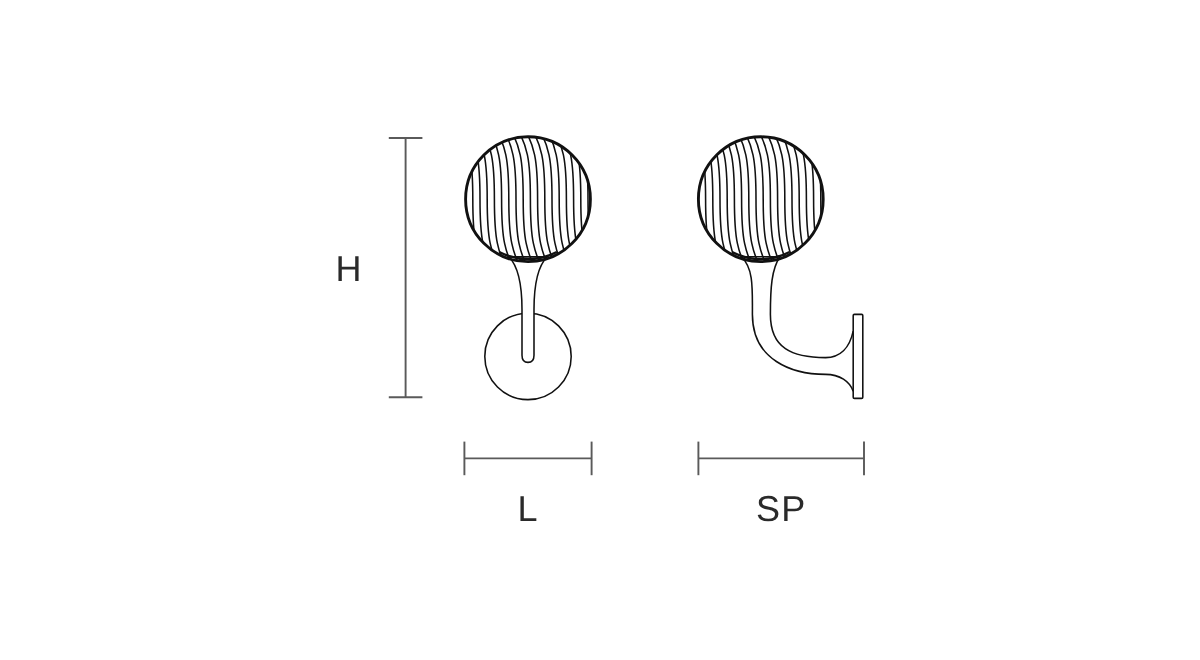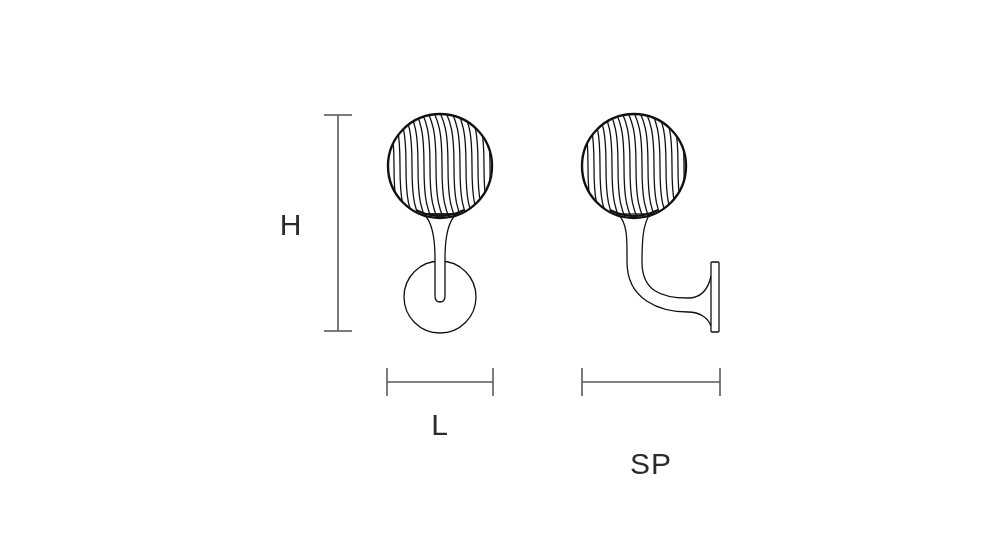--- a/index.html
+++ b/index.html
@@ -99,13 +99,13 @@
         </g>
     </g>
     <circle cx="634" cy="166" r="52" fill="none" stroke="#111" stroke-width="2.4"></circle>
     <path d="M610,210 Q634,222 658,210" fill="none" stroke="#111" stroke-width="2"></path>
     <path d="M618,214 L650,214" fill="none" stroke="#111" stroke-width="1.3"></path>
   </g>
 </svg>
 
 <div class="dim-label" style="left:276px; top:210px; width:30px;">H</div>
 <div class="dim-label" style="left:425px; top:410px; width:30px;">L</div>
-<div class="dim-label" style="left:621px; top:410px; width:60px;margin-top:39px;">SP</div>
+<div class="dim-label" style="left:621px; top:410px; width:60px;">SP</div>
 
 </body></html>

